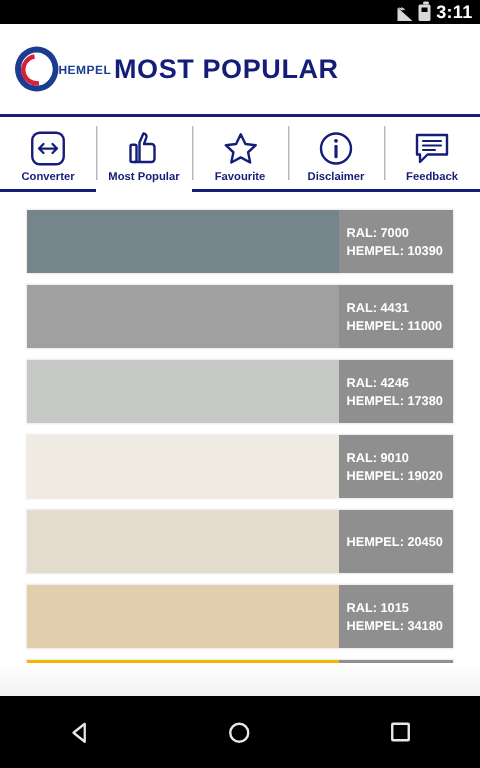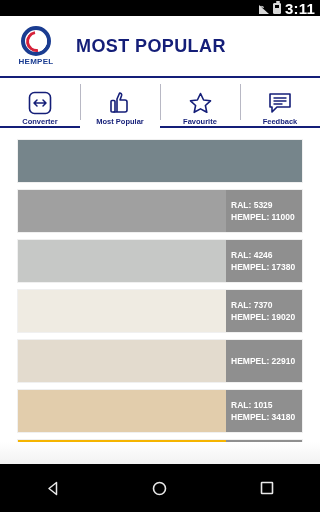--- a/index.html
+++ b/index.html
@@ -34,28 +34,28 @@
     position:relative; background:#d8d8d8;
   }
   .battery::before {
     content:""; position:absolute; top:-3px; left:2px;
     width:4px; height:2px; background:#d8d8d8; border-radius:1px;
   }
   .battery-inner {
     position:absolute; left:1px; top:1px; width:4px; height:3px;
     background:#000;
   }
-  .clock { color:#ffffff; font-size:15px; font-weight:bold; letter-spacing:0.2px; }
+  .clock { color:#ffffff; font-size:12px; font-weight:bold; letter-spacing:0.2px; }
 
   
   .header {
     height:60px; background:#ffffff;
     display:flex; align-items:center; padding-left:10px;
   }
-  .logo { width:52px; display:flex; flex-direction:column; align-items:center; }
+  .logo { width:52px; display:flex; align-items:center; }
   .logo-mark {
     width:30px; height:30px; border-radius:50%;
     border:4px solid #1a3c91;
     display:flex; align-items:center; justify-content:center;
     position:relative; background:#ffffff;
   }
   .logo-mark::after {
     content:""; width:15px; height:15px; border-radius:50%;
     border:3px solid #d6213a;
     border-top-color:#ffffff; border-right-color:#ffffff;
@@ -72,21 +72,21 @@
 
   
   .toolbar {
     height:52px; display:flex; background:#ffffff;
     border-top:2px solid #141e78;
     border-bottom:2px solid #141e78;
     position:relative;
   }
   .tab {
     flex:1; display:flex; flex-direction:column;
-    align-items:center; justify-content:flex-end;
+    align-items:center; justify-content:center;
     position:relative; background:#ffffff; padding-top:4px;
   }
   .tab + .tab::before {
     content:""; position:absolute; left:0; top:6px; bottom:6px;
     width:1px; background:#b8b8c4;
   }
   .tab.active { background:#ffffff; }
   .tab.active::after {
     content:""; position:absolute; left:0; right:0; bottom:-2px;
     height:2px; background:#ffffff;
@@ -182,67 +182,81 @@
 
   <div class="tab">
     <div class="tab-icon">
       <svg width="25" height="24" viewBox="0 0 25 24">
         <path d="M12.5 2.5 L15.6 9 L22.5 9.8 L17.4 14.5 L18.8 21.3 L12.5 17.9 L6.2 21.3 L7.6 14.5 L2.5 9.8 L9.4 9 Z" fill="none" stroke="#141e78" stroke-width="1.6" stroke-linejoin="round"></path>
       </svg>
     </div>
     <div class="tab-label">Favourite</div>
   </div>
 
+  <div class="tab">
+    <div class="tab-icon">
+      <svg width="24" height="24" viewBox="0 0 24 24">
+        <circle cx="12" cy="12" r="10" fill="none" stroke="#141e78" stroke-width="1.6"></circle>
+        <circle cx="12" cy="6.9" r="1.3" fill="#141e78"></circle>
+        <path d="M12 10.5 V17.5" stroke="#141e78" stroke-width="2.1" stroke-linecap="round"></path>
+      </svg>
+    </div>
+    <div class="tab-label">Disclaimer</div>
+  </div>
 
   <div class="tab">
     <div class="tab-icon">
       <svg width="26" height="24" viewBox="0 0 26 24">
         <path d="M3 3 H23 V16 H10 L5 21 V16 H3 Z" fill="none" stroke="#141e78" stroke-width="1.6" stroke-linejoin="round"></path>
         <path d="M7 7 H19 M7 10 H19 M7 13 H15" stroke="#141e78" stroke-width="1.4" stroke-linecap="round"></path>
       </svg>
     </div>
     <div class="tab-label">Feedback</div>
   </div>
 
 </div>
 
 <div class="list">
 
   <div class="swatch-row">
     <div class="swatch-color" style="background: rgb(118, 133, 139);"></div>
+    <div class="swatch-label">
+      <span>RAL: 7000</span>
+      <span>HEMPEL: 10390</span>
+    </div>
   </div>
 
   <div class="swatch-row">
     <div class="swatch-color" style="background: rgb(160, 160, 160);"></div>
     <div class="swatch-label">
-      <span>RAL: 5329</span>
+      <span>RAL: 4431</span>
       <span>HEMPEL: 11000</span>
     </div>
   </div>
 
   <div class="swatch-row">
     <div class="swatch-color" style="background: rgb(198, 200, 198);"></div>
     <div class="swatch-label">
       <span>RAL: 4246</span>
       <span>HEMPEL: 17380</span>
     </div>
   </div>
 
   <div class="swatch-row">
     <div class="swatch-color" style="background: rgb(239, 235, 226);"></div>
     <div class="swatch-label">
-      <span>RAL: 7370</span>
+      <span>RAL: 9010</span>
       <span>HEMPEL: 19020</span>
     </div>
   </div>
 
   <div class="swatch-row">
     <div class="swatch-color" style="background: rgb(227, 219, 206);"></div>
     <div class="swatch-label">
-      <span>HEMPEL: 22910</span>
+      <span>HEMPEL: 20450</span>
     </div>
   </div>
 
   <div class="swatch-row">
     <div class="swatch-color" style="background: rgb(226, 205, 172);"></div>
     <div class="swatch-label">
       <span>RAL: 1015</span>
       <span>HEMPEL: 34180</span>
     </div>
   </div>

